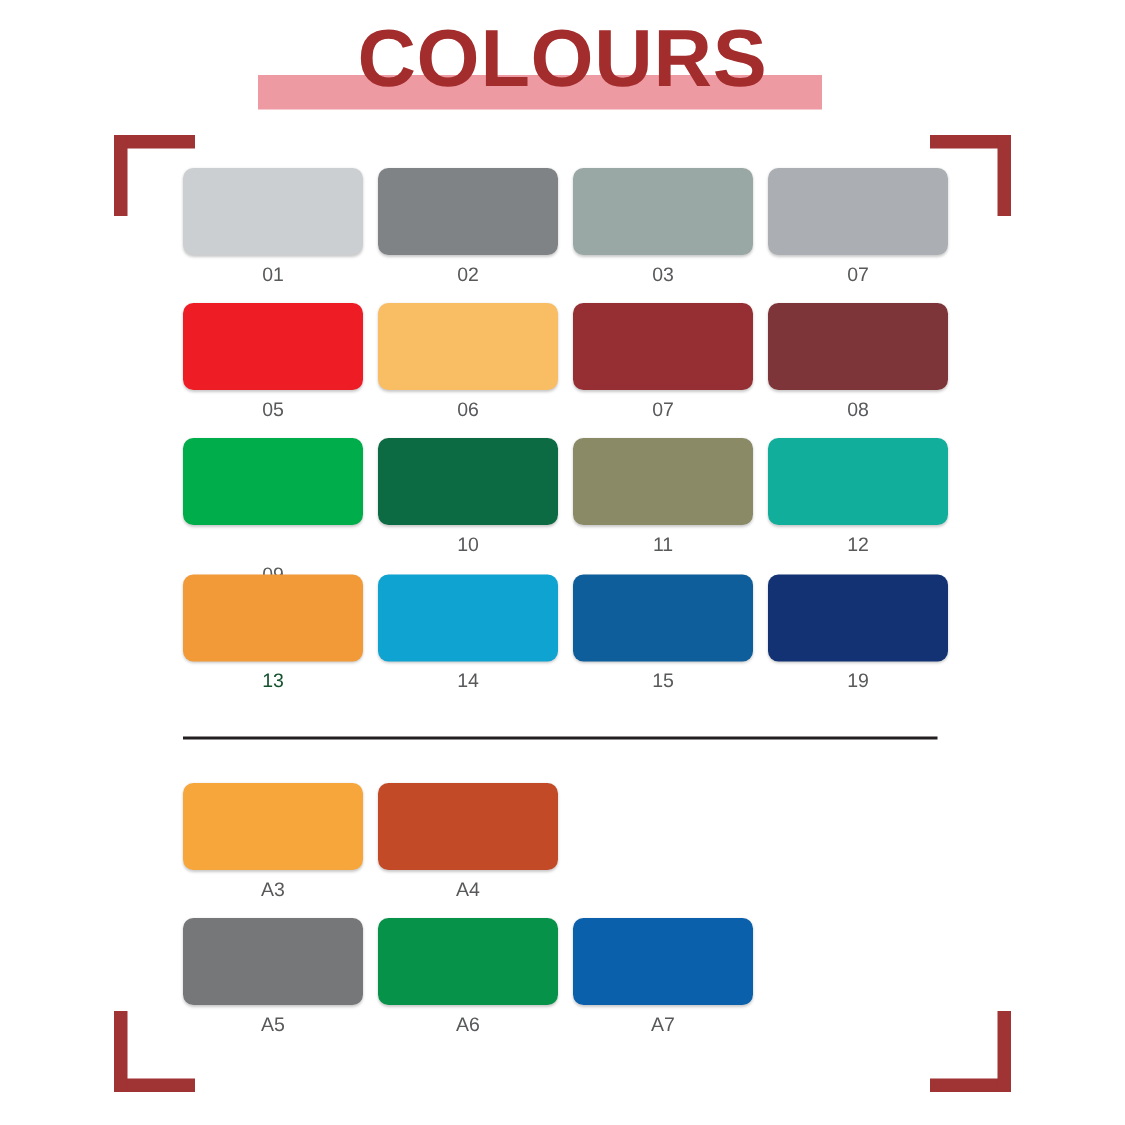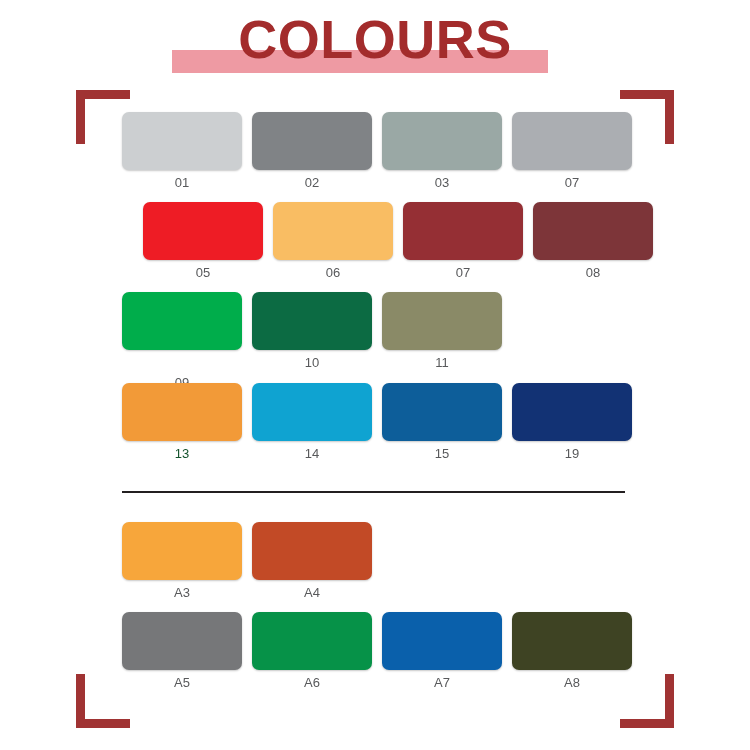--- a/index.html
+++ b/index.html
@@ -106,21 +106,21 @@
     margin-top: 5px;
     width: 120px;
     text-align: center;
     font-family: "Liberation Sans", sans-serif;
     font-size: 13px;
     color: #58595B;
     line-height: 16px;
   }
 
   #row-1 { top: 112px; }
-  #row-2 { top: 202px; margin-left: 21px; }
+  #row-2 { top: 202px; }
   #row-3 { top: 292px; }
   #row-4 { top: 383px; }
   #row-a1 { top: 522px; }
   #row-a2 { top: 612px; }
 
   
   #divider {
     position: absolute;
     left: 110px;
     top: 482px;
@@ -210,20 +210,24 @@
       <div class="swatch-label" style="color: rgb(88, 89, 91); margin-top: 25px;">09</div>
     </div>
     <div class="swatch-cell">
       <div class="swatch-chip" style="background: rgb(12, 107, 67);"></div>
       <div class="swatch-label" style="color: rgb(88, 89, 91);">10</div>
     </div>
     <div class="swatch-cell">
       <div class="swatch-chip" style="background: rgb(138, 138, 103);"></div>
       <div class="swatch-label" style="color: rgb(88, 89, 91);">11</div>
     </div>
+    <div class="swatch-cell">
+      <div class="swatch-chip" style="background: rgb(18, 174, 156);"></div>
+      <div class="swatch-label" style="color: rgb(88, 89, 91);">12</div>
+    </div>
   </div>
 <div class="swatch-row" id="row-4">
     <div class="swatch-cell">
       <div class="swatch-chip" style="background: rgb(242, 154, 56);"></div>
       <div class="swatch-label" style="color: #14532d;">13</div>
     </div>
     <div class="swatch-cell">
       <div class="swatch-chip" style="background: rgb(15, 163, 209);"></div>
       <div class="swatch-label" style="color: rgb(88, 89, 91);">14</div>
     </div>
@@ -257,17 +261,13 @@
       <div class="swatch-label" style="color: rgb(88, 89, 91);">A5</div>
     </div>
     <div class="swatch-cell">
       <div class="swatch-chip" style="background: rgb(6, 146, 72);"></div>
       <div class="swatch-label" style="color: rgb(88, 89, 91);">A6</div>
     </div>
     <div class="swatch-cell">
       <div class="swatch-chip" style="background: rgb(10, 96, 171);"></div>
       <div class="swatch-label" style="color: rgb(88, 89, 91);">A7</div>
     </div>
-    <div class="swatch-cell">
-      <div class="swatch-chip" style="background: rgb(62, 67, 35);"></div>
-      <div class="swatch-label" style="color: rgb(88, 89, 91);">A8</div>
-    </div>
   </div>
 
 </body></html>

